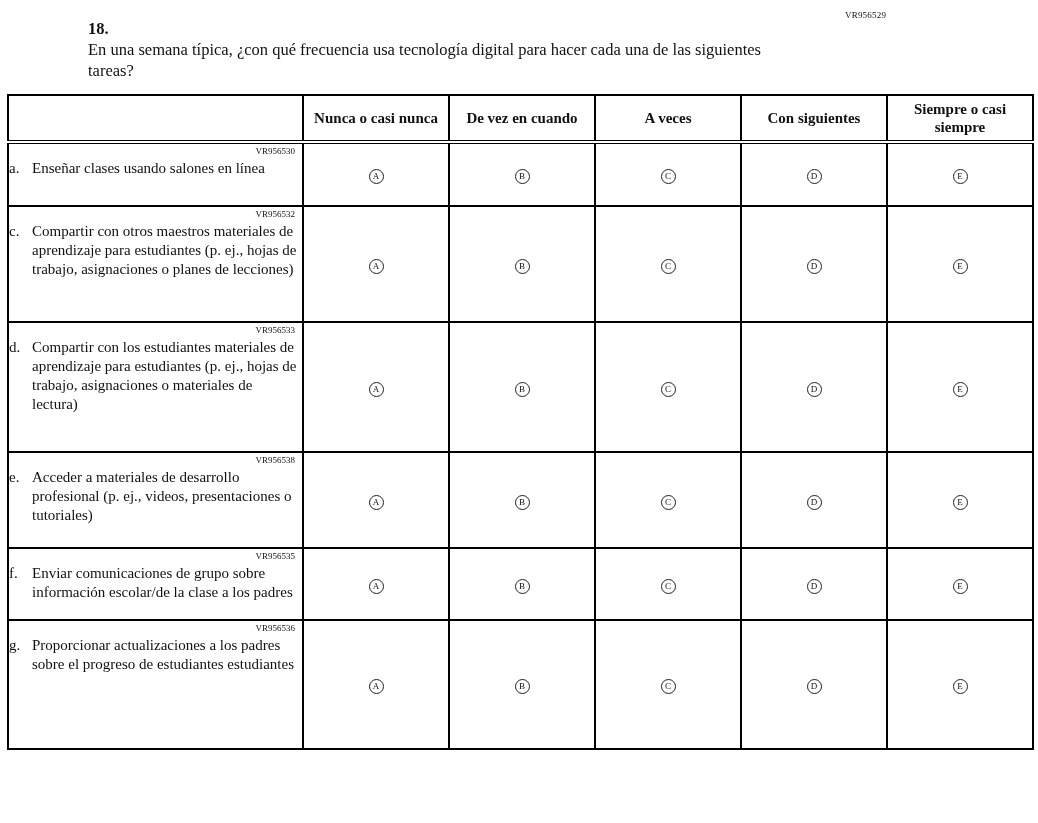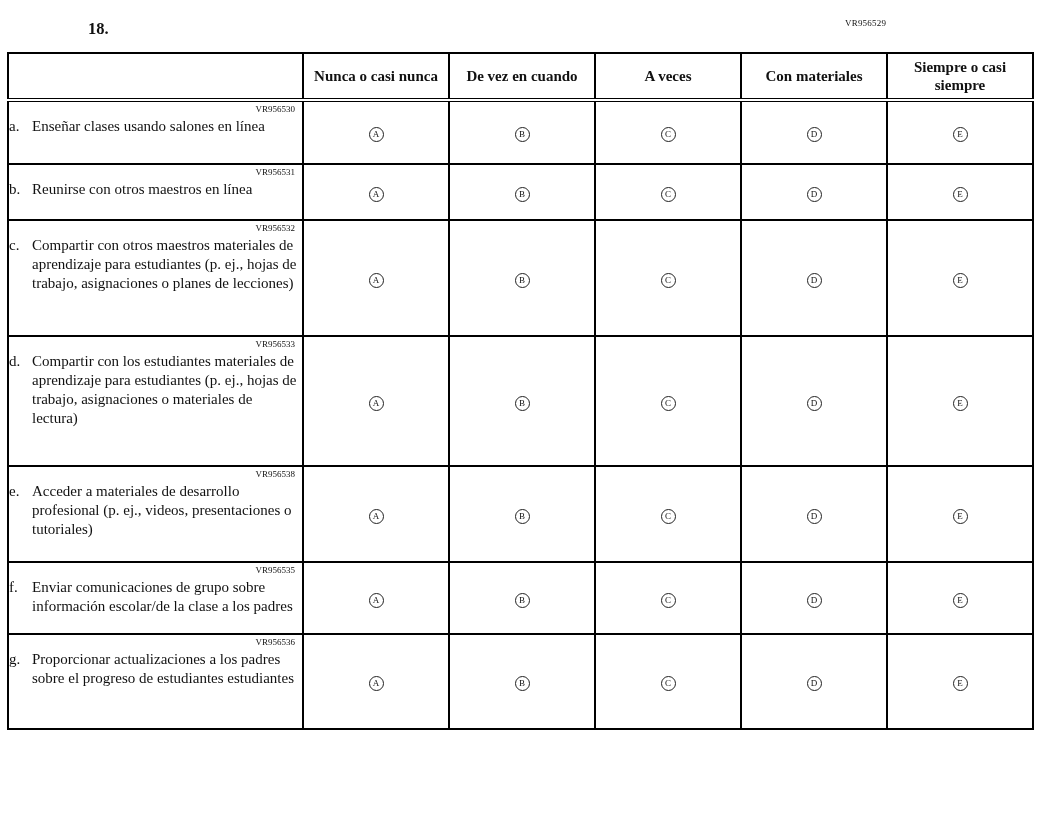--- a/index.html
+++ b/index.html
@@ -2,21 +2,21 @@
 <html><head>
 <meta charset="utf-8">
 <style>
   * { margin:0; padding:0; box-sizing:border-box; }
   html,body { background:#fff; }
   body {
     width:1038px; height:823px; position:relative; overflow:hidden;
     font-family:"Liberation Serif","DejaVu Serif",serif; color:#111;
   }
   .top-code {
-    position:absolute; top:18px; left:845px;
+    position:absolute; top:10px; left:845px;
     font-size:9px; letter-spacing:.2px;
   }
   .question-block { padding:18px 0 0 88px; }
   .q-row { display:flex;flex-direction:column; }
   .q-num { font-weight:bold; font-size:16.5px; line-height:21px; padding-right:11px; }
   .q-text { font-size:16.5px; line-height:21px; max-width:705px; }
   .q-instruction { font-size:16px; line-height:20px; margin:11px 0 0 33px; }
   .q-instruction b { font-weight:bold; }
 
   table.matrix {
@@ -45,83 +45,70 @@
     width:15px; height:15px; border:1px solid #222; border-radius:50%;
     font-size:9px; line-height:1; background:#fff; cursor:pointer;
   }
   tr.h-head { height:46px;margin-top:16px; }
   tr.h-a { height:64px; }
   tr.h-b { height:56px; }
   tr.h-c { height:116px;margin-top:44px; }
   tr.h-d { height:130px; }
   tr.h-e { height:96px; }
   tr.h-f { height:72px; }
-  tr.h-g { height:95px; }
+  tr.h-g { height:129px; }
 </style>
 </head>
 <body>
 
 <div class="top-code">VR956529</div>
 
 <div class="question-block">
   <div class="q-row">
     <span class="q-num">18.</span>
+    <span class="q-text">En una semana típica, ¿con qué frecuencia usa tecnología digital para hacer cada una de las siguientes tareas?</span>
   </div>
 </div>
 
 <table class="matrix">
   <colgroup>
     <col class="c-stem">
       <col class="c-opt">
       <col class="c-opt">
       <col class="c-opt">
       <col class="c-opt">
       <col class="c-opt">
   </colgroup>
   <thead>
     <tr class="h-head">
       <th></th>
       <th>Nunca o casi nunca</th>
       <th>De vez en cuando</th>
       <th>A veces</th>
-      <th>Con materiales</th>
+      <th>Con siguientes</th>
       <th>Siempre o casi siempre</th>
     </tr>
   </thead>
   <tbody>
 
     <tr class="h-a">
       <td class="stem">
         <span class="vr">VR956530</span>
         <span class="stem-line">
             <span class="stem-letter">a.</span>
             <span class="stem-text">Enseñar clases usando salones en línea</span>
           </span>
       </td>
       <td class="opt"><span class="bubble">A</span></td>
       <td class="opt"><span class="bubble">B</span></td>
       <td class="opt"><span class="bubble">C</span></td>
       <td class="opt"><span class="bubble">D</span></td>
       <td class="opt"><span class="bubble">E</span></td>
     </tr>
 
-    <tr class="h-b">
-      <td class="stem">
-        <span class="vr">VR956531</span>
-        <span class="stem-line">
-            <span class="stem-letter">b.</span>
-            <span class="stem-text">Reunirse con otros maestros en línea</span>
-          </span>
-      </td>
-      <td class="opt"><span class="bubble">A</span></td>
-      <td class="opt"><span class="bubble">B</span></td>
-      <td class="opt"><span class="bubble">C</span></td>
-      <td class="opt"><span class="bubble">D</span></td>
-      <td class="opt"><span class="bubble">E</span></td>
-    </tr>
 
     <tr class="h-c">
       <td class="stem">
         <span class="vr">VR956532</span>
         <span class="stem-line">
             <span class="stem-letter">c.</span>
             <span class="stem-text">Compartir con otros maestros materiales de aprendizaje para estudiantes (p. ej., hojas de trabajo, asignaciones o planes de lecciones)</span>
           </span>
       </td>
       <td class="opt"><span class="bubble">A</span></td>

